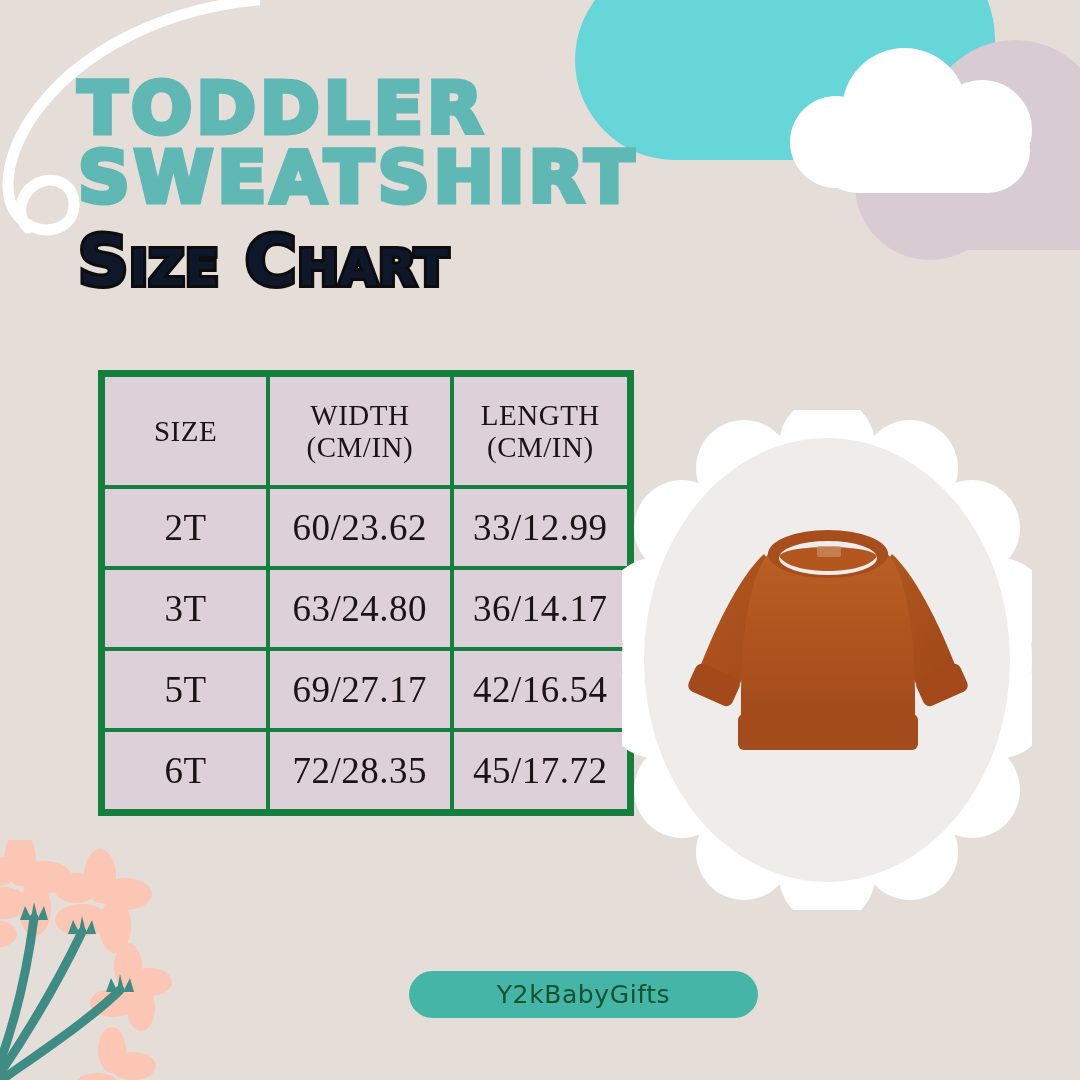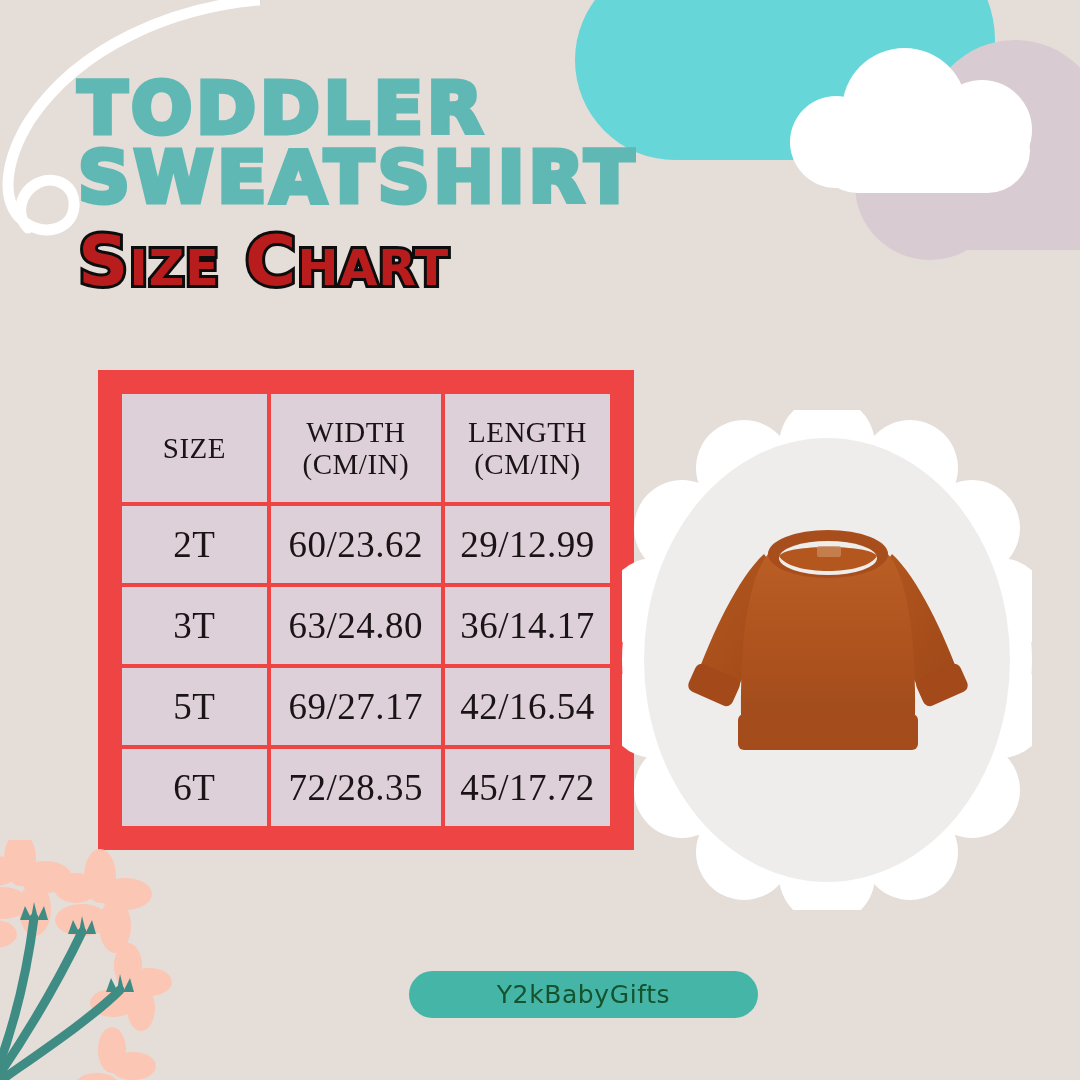--- a/index.html
+++ b/index.html
@@ -67,40 +67,40 @@
     line-height: 0.96em;
     letter-spacing: 4px;
     text-transform: uppercase;
     margin: 0;
     -webkit-text-stroke: 5px #5fb8b4;
     paint-order: stroke fill;
   }
   #subtitle {
     font-family: "DejaVu Sans", sans-serif;
     font-weight: bold;
-    color: #b91c1c;
+    color: #0f172a;
     font-size: 70px;
     line-height: 1em;
     letter-spacing: 1px;
     font-variant: small-caps;
     margin: 14px 0 0 0;
     -webkit-text-stroke: 6px #0d0d0d;
     paint-order: stroke fill;
   }
 
   
   #size-table {
     position: absolute;
     left: 98px;
     top: 370px;
     width: 536px;
     border-collapse: separate;
     border-spacing: 4px;
-    background: #ef4444;
-    padding: 20px;
+    background: #15803d;
+    padding: 3px;
   }
   #size-table td, #size-table th {
     background: #ded0d8;
     color: #1a1416;
     font-family: "Liberation Serif", serif;
     font-weight: normal;
     text-align: center;
     vertical-align: middle;
     font-size: 37px;
     padding: 0;
@@ -218,21 +218,21 @@
         <th>
           <div>LENGTH</div>
           <div>(CM/IN)</div>
         </th>
       </tr>
     </thead>
     <tbody>
       <tr>
         <td>2T</td>
         <td>60/23.62</td>
-        <td>29/12.99</td>
+        <td>33/12.99</td>
       </tr>
       <tr>
         <td>3T</td>
         <td>63/24.80</td>
         <td>36/14.17</td>
       </tr>
       <tr>
         <td>5T</td>
         <td>69/27.17</td>
         <td>42/16.54</td>

